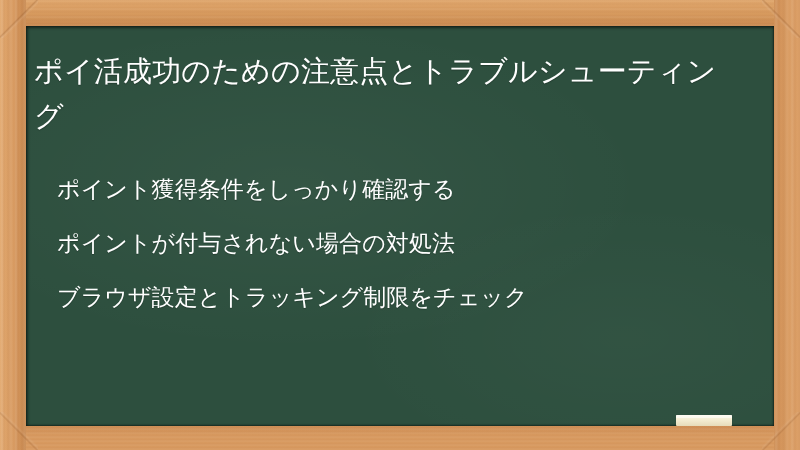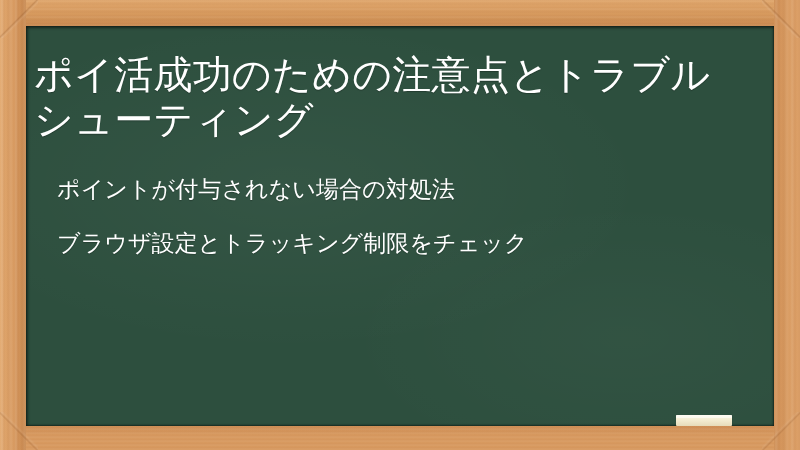--- a/index.html
+++ b/index.html
@@ -140,28 +140,27 @@
     left: 0; top: 0; right: 0; bottom: 0;
     padding: 0;
   }
 
   
   #title {
     position: absolute;
     left: 8px;
     top: 4px;
     width: 712px;
-    font-size: 39px;
+    font-size: 29px;
     line-height: 45px;
     font-weight: 400;
     color: #ffffff;
     letter-spacing: 0.2px;
     white-space: pre-wrap;
     text-shadow: 0 1px 1px rgba(0,0,0,0.25);
-    font-family: Liberation Mono, monospace;
   }
 
   
   #list {
     position: absolute;
     left: 31px;
     top: 136px;
     width: 690px;
     list-style: none;
     margin: 0;
@@ -210,20 +209,21 @@
   <div class="miter miter-tr"></div>
   <div class="miter miter-bl"></div>
   <div class="miter miter-br"></div>
 
   <div id="board">
     <div id="board-inner">
 
       <h1 id="title">ポイ活成功のための注意点とトラブルシューティング</h1>
 
       <ul id="list">
+        <li>ポイント獲得条件をしっかり確認する</li>
         <li>ポイントが付与されない場合の対処法</li>
         <li>ブラウザ設定とトラッキング制限をチェック</li>
       </ul>
 
       <div id="chalk"></div>
 
     </div>
   </div>
 
 </div>

